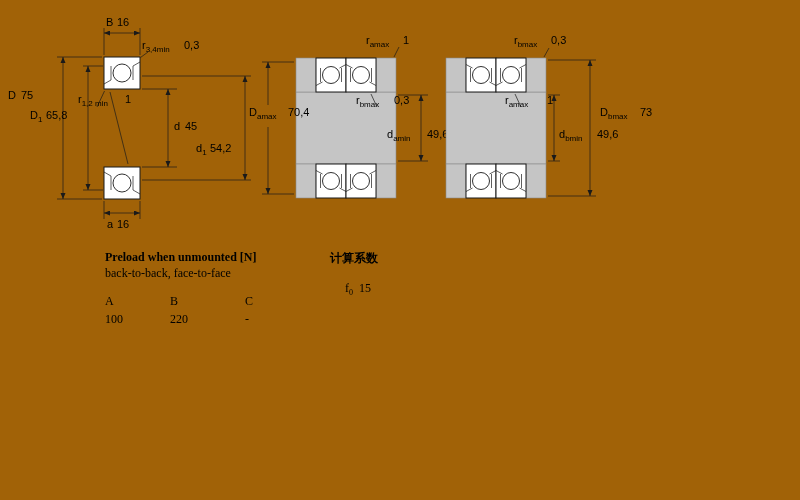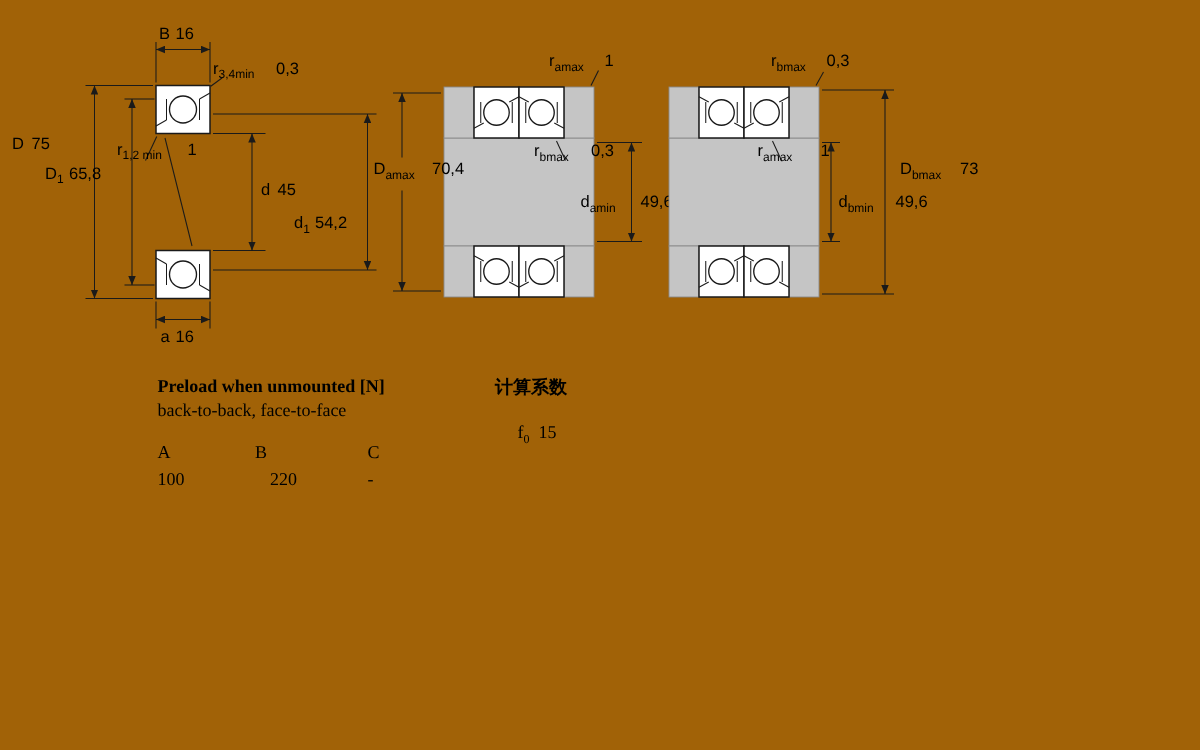--- a/index.html
+++ b/index.html
@@ -184,17 +184,17 @@
   <div class="bold" style="left:105px; top:250px;">Preload when unmounted [N]</div>
   <div style="left:105px; top:266px;">back-to-back, face-to-face</div>
 
   <div class="bold" style="left:330px; top:250px;">计算系数</div>
   <div style="left:345px; top:281px;"><span>f</span><sub>0</sub><span class="valgap">15</span></div>
 
   <span style="left:105px; top:294px;">A</span>
   <span style="left:170px; top:294px;">B</span>
   <span style="left:245px; top:294px;">C</span>
   <span style="left:105px; top:312px;">100</span>
-  <span style="left:180px; top:312px;">220</span>
+  <span style="left:170px; top:312px;">220</span>
   <span style="left:245px; top:312px;">-</span>
 </div>
 
 </div>
 
 </body></html>

